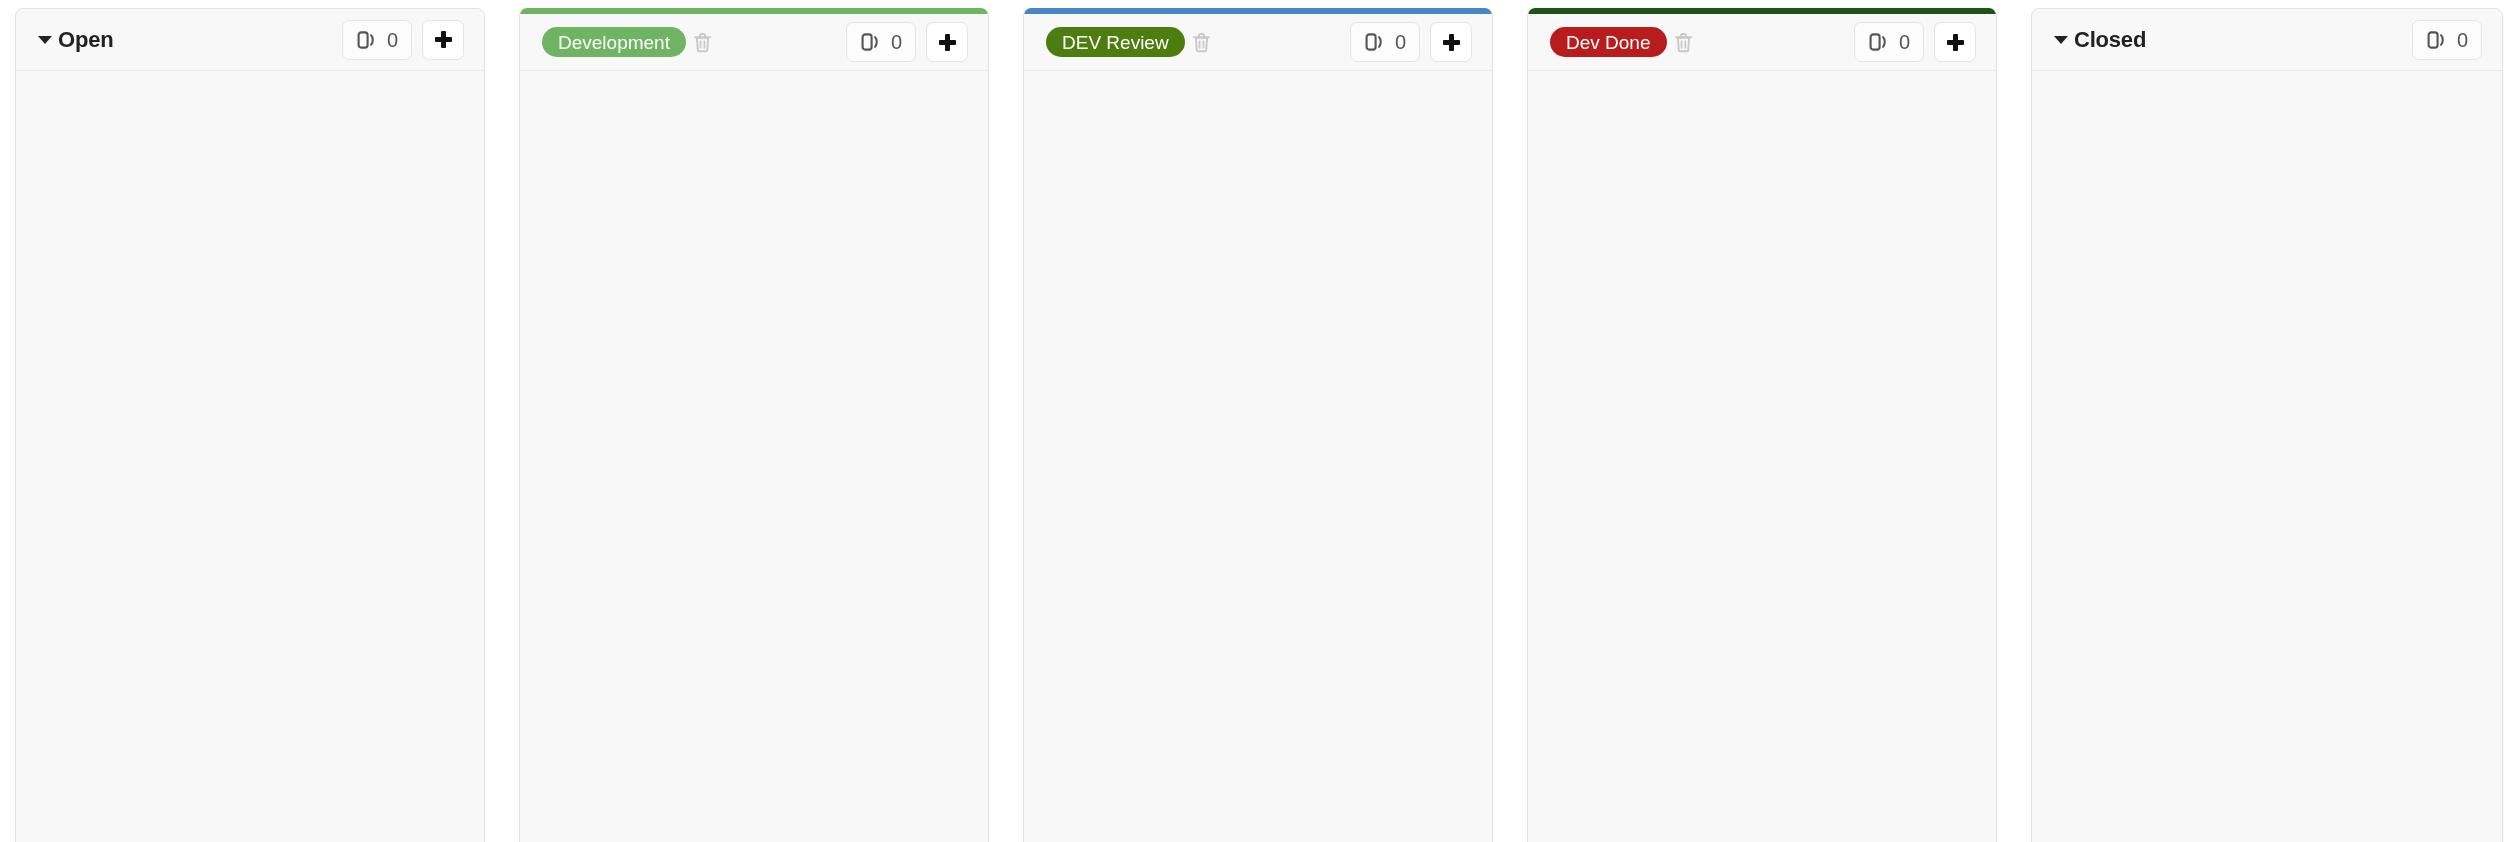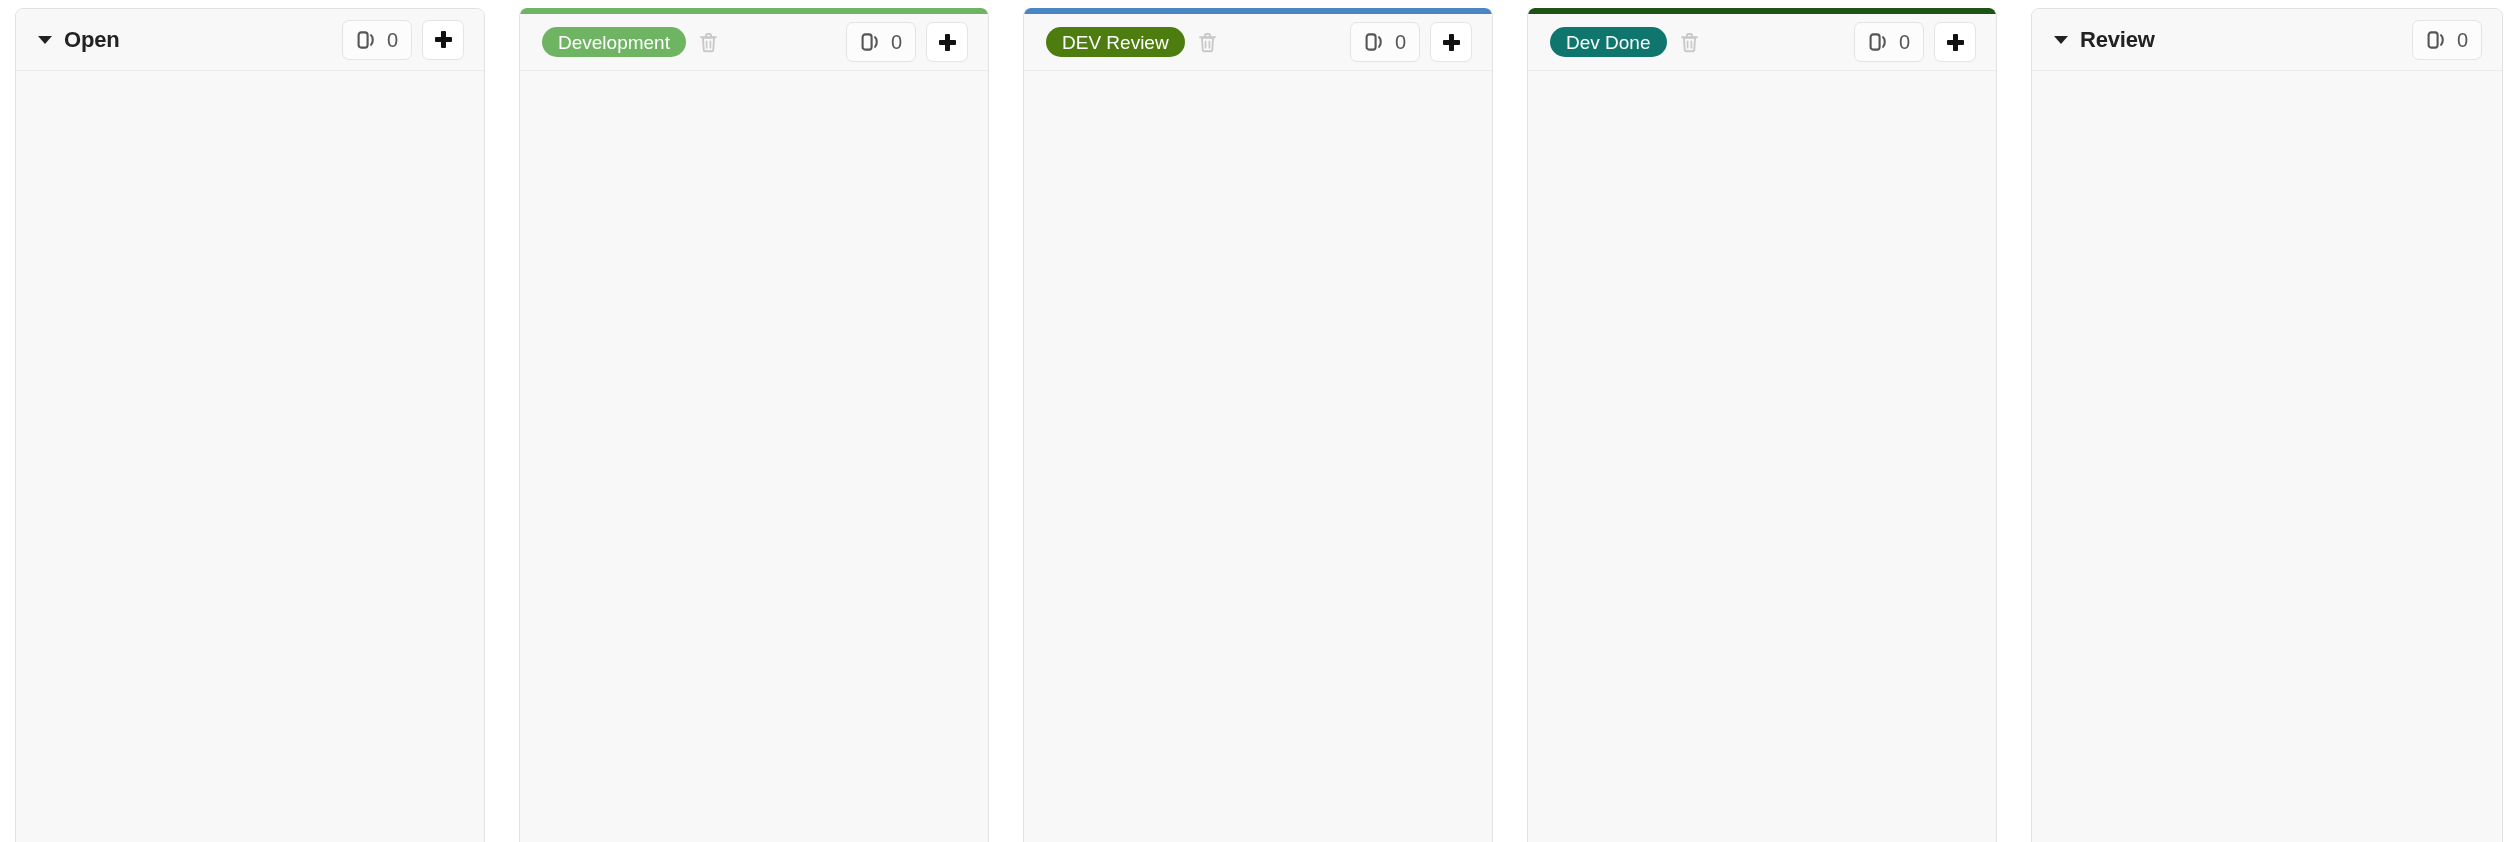--- a/index.html
+++ b/index.html
@@ -57,21 +57,21 @@
     justify-content: space-between;
     padding: 0 20px 0 22px;
     border-bottom: 1px solid #ebebeb;
     background: #f8f8f8;
   }
   .column.accent .col-header { height: 57px; flex: 0 0 57px; }
 
   .header-left {
     display: flex;
     align-items: center;
-    gap: 11px;
+    gap: 5px;
     min-width: 0;
   }
 
   .header-right {
     display: flex;
     align-items: center;
     gap: 10px;
   }
 
   
@@ -260,21 +260,21 @@
             <span class="plus-glyph"></span>
           </button>
         </div>
       </div>
       <div class="col-body"></div>
     </div>
     <div class="column labelled accent">
       <div class="accent-bar" style="background:#1d5317"></div>
       <div class="col-header">
         <div class="header-left">
-          <span class="pill" style="background:#0f766e">Dev Done</span>
+          <span class="pill" style="background:#b91c1c">Dev Done</span>
           <button class="trash-btn">
             <span>
               <svg width="19" height="21" viewBox="0 0 19 21" fill="none" xmlns="http://www.w3.org/2000/svg">
                 <path d="M2 5.3h15" stroke="#c9c9c9" stroke-width="1.9" stroke-linecap="round"></path>
                 <path d="M7.0 5.0V3.3a1.3 1.3 0 0 1 1.3-1.3h2.4a1.3 1.3 0 0 1 1.3 1.3V5.0" stroke="#c9c9c9" stroke-width="1.9" stroke-linecap="round" fill="none"></path>
                 <path d="M3.9 5.8h11.2l-.85 12.1a1.5 1.5 0 0 1-1.5 1.4H6.25a1.5 1.5 0 0 1-1.5-1.4L3.9 5.8Z" stroke="#c9c9c9" stroke-width="1.9" stroke-linejoin="round" fill="none"></path>
                 <path d="M7.6 9.3v6.4M11.4 9.3v6.4" stroke="#c9c9c9" stroke-width="1.7" stroke-linecap="round"></path>
               </svg>
             </span>
           </button>
@@ -291,21 +291,21 @@
             <span class="plus-glyph"></span>
           </button>
         </div>
       </div>
       <div class="col-body"></div>
     </div>
     <div class="column closed">
       <div class="col-header">
         <div class="header-left">
           <span class="caret"></span>
-          <span class="col-title">Review</span>
+          <span class="col-title">Closed</span>
         </div>
         <div class="header-right">
           <div class="count-badge">
             <svg class="card-icon" width="22" height="22" viewBox="0 0 22 22" fill="none" xmlns="http://www.w3.org/2000/svg">
               <rect x="2.6" y="3.4" width="9" height="15.2" rx="2.6" stroke="#555555" stroke-width="2.1"></rect>
               <path d="M15.1 6.2 C17.3 8.0 17.3 14.0 15.1 15.8" stroke="#555555" stroke-width="2.1" stroke-linecap="round" fill="none"></path>
             </svg>
             <span class="cnum">0</span>
           </div>
         </div>

